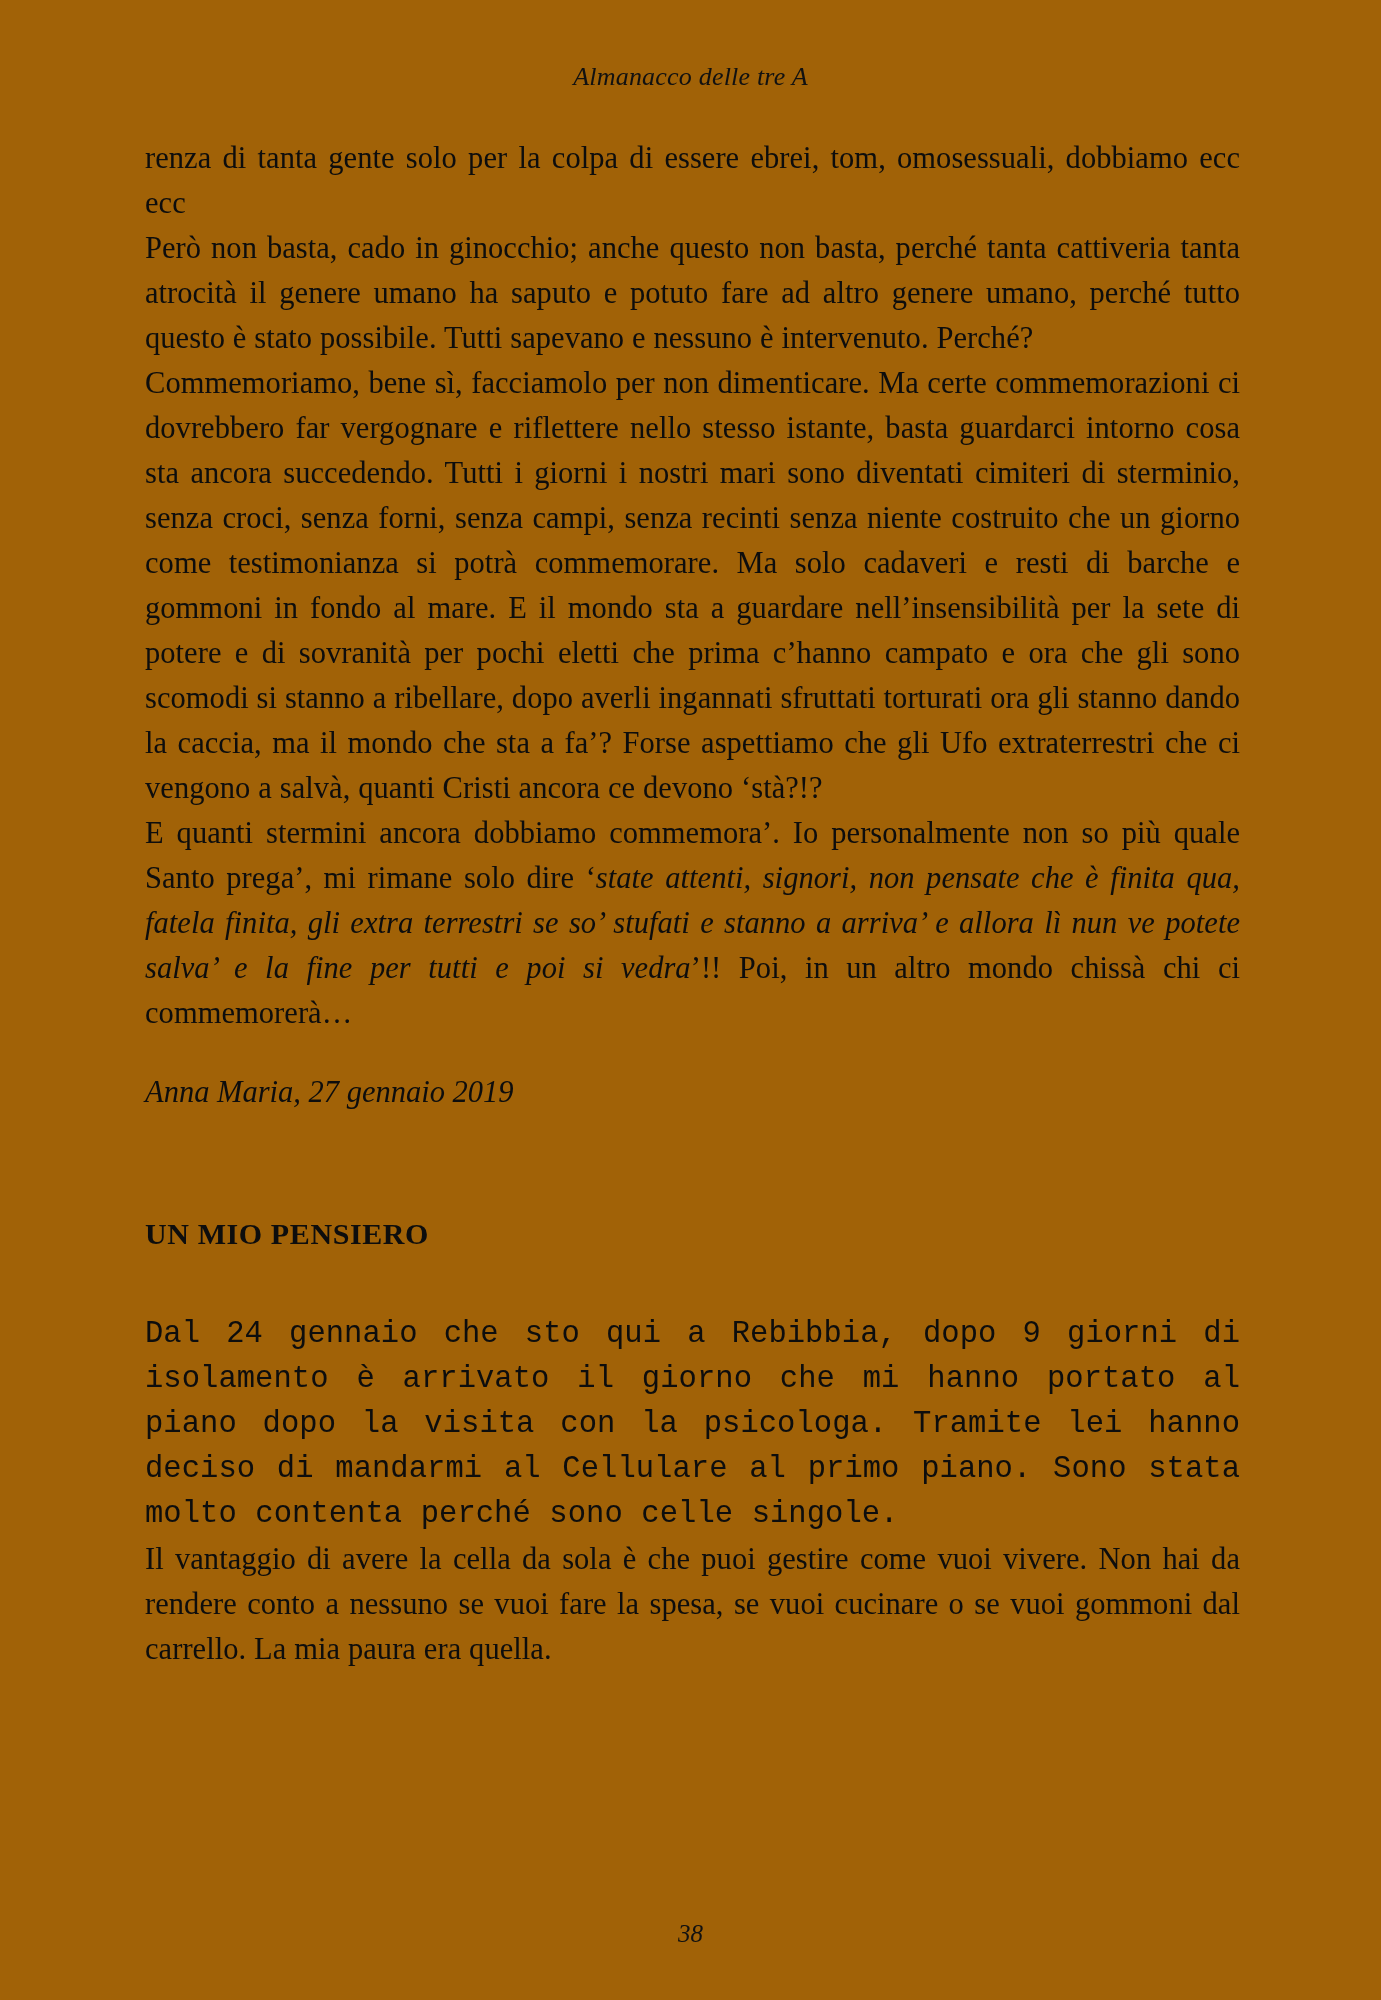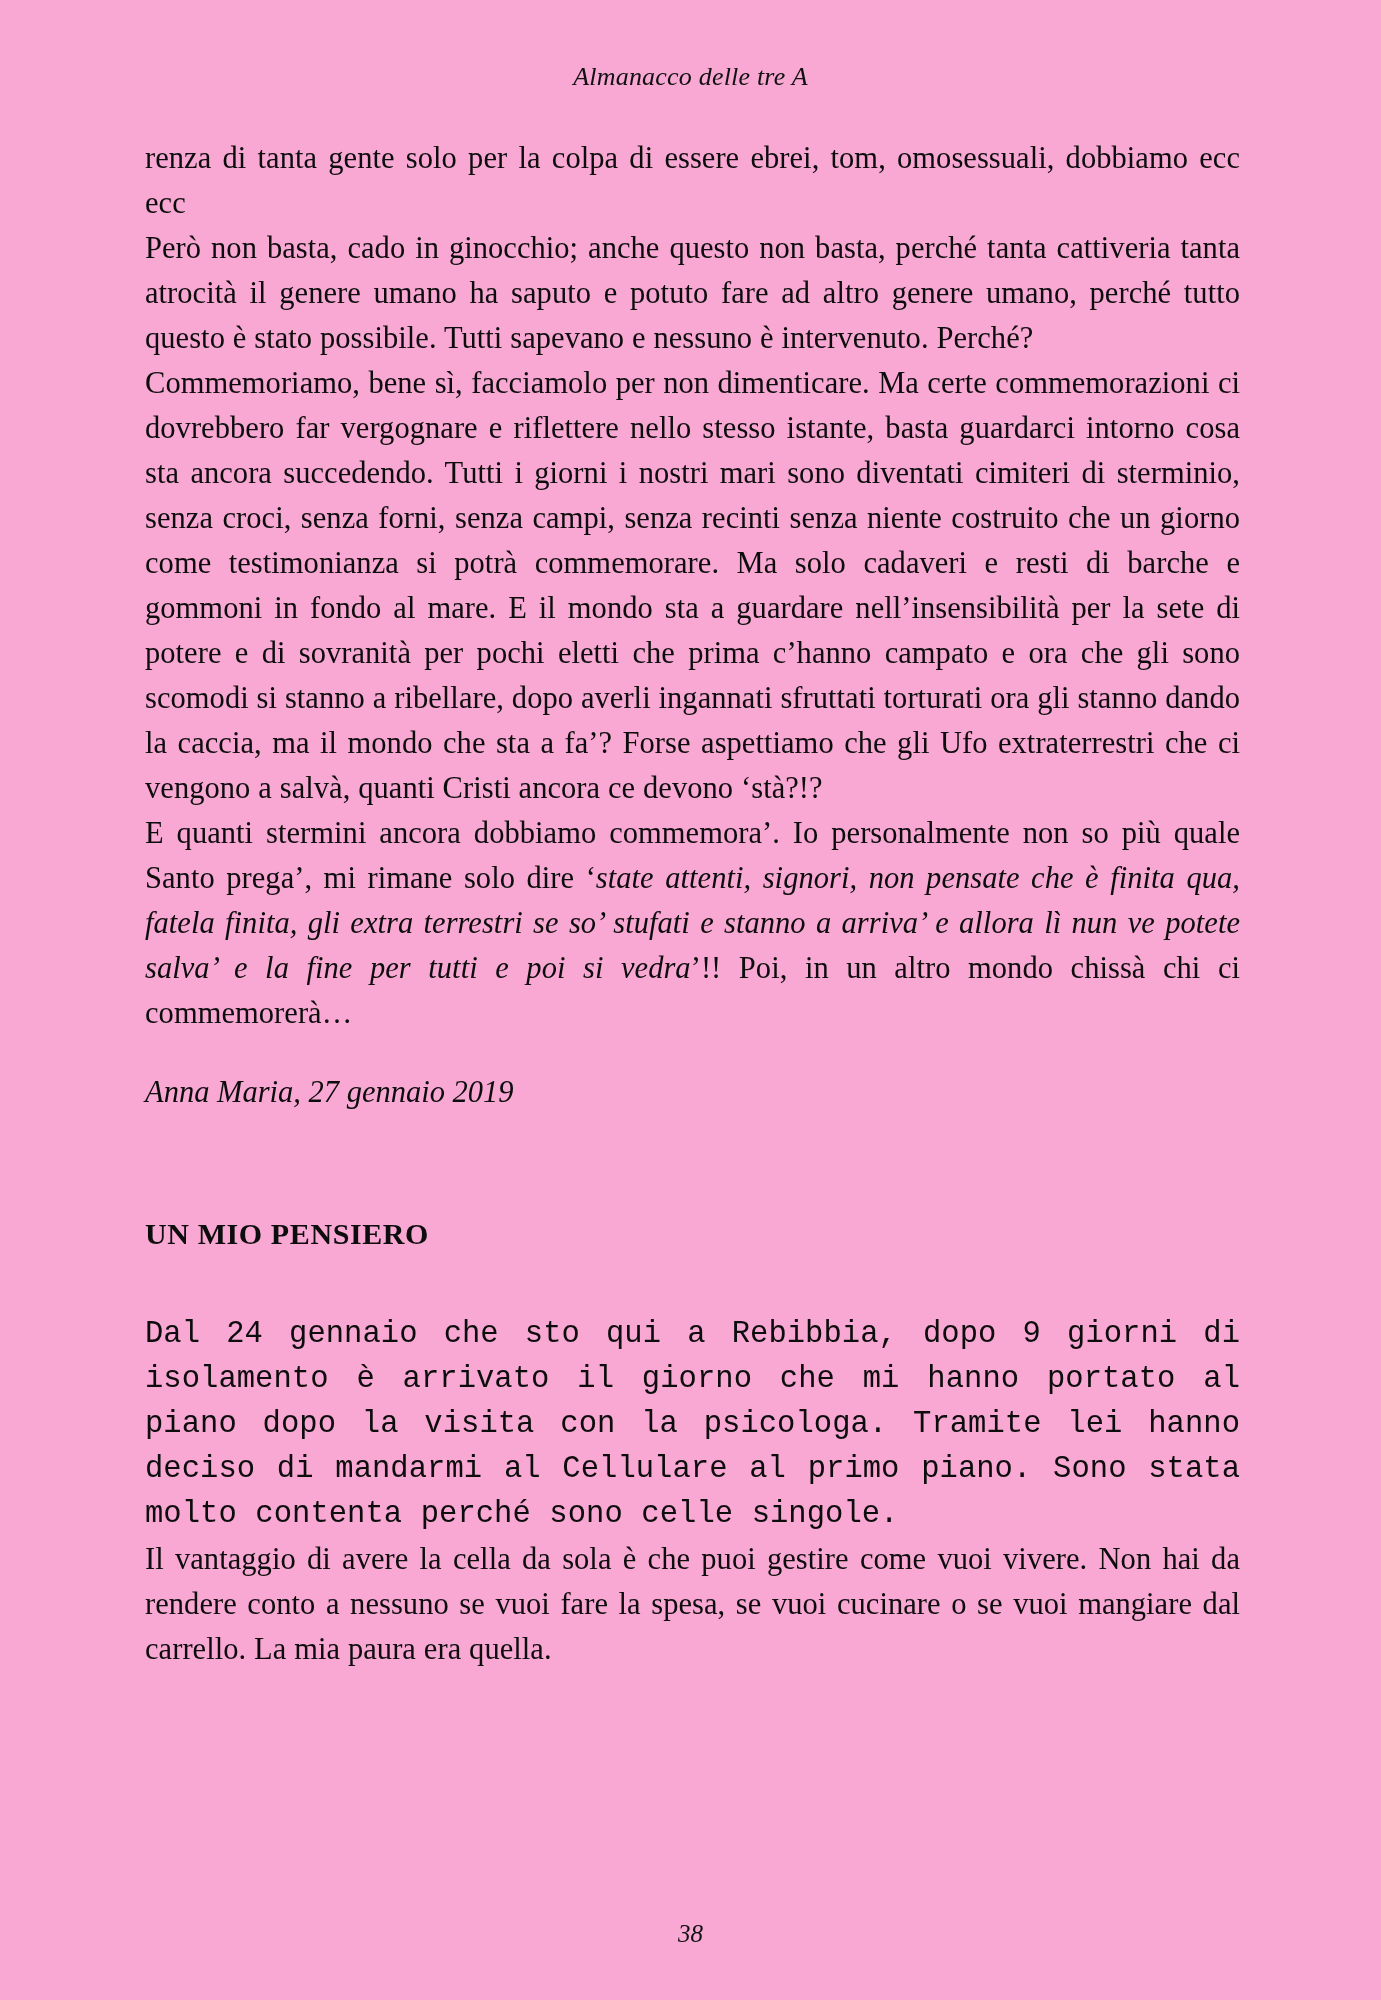--- a/index.html
+++ b/index.html
@@ -5,21 +5,21 @@
   html, body {
     margin: 0;
     padding: 0;
     background: #ffffff;
   }
 
   .page {
     position: relative;
     width: 1381px;
     height: 2000px;
-    background: #f9a8d4;
+    background: #a16207;
     margin: 0 auto;
     overflow: hidden;
     font-family: "Liberation Serif", "DejaVu Serif", serif;
     color: #0d0d0d;
     box-sizing: border-box;
   }
 
   .running-head {
     position: absolute;
     top: 62px;
@@ -105,19 +105,19 @@
     <p class="para">Commemoriamo, bene sì, facciamolo per non dimenticare. Ma certe commemorazioni ci dovrebbero far vergognare e riflettere nello stesso istante, basta guardarci intorno cosa sta ancora succedendo. Tutti i giorni i nostri mari sono diventati cimiteri di sterminio, senza croci, senza forni, senza campi, senza recinti senza niente costruito che un giorno come testimonianza si potrà commemorare. Ma solo cadaveri e resti di barche e gommoni in fondo al mare. E il mondo sta a guardare nell’insensibilità per la sete di potere e di sovranità per pochi eletti che prima c’hanno campato e ora che gli sono scomodi si stanno a ribellare, dopo averli ingannati sfruttati torturati ora gli stanno dando la caccia, ma il mondo che sta a fa’? Forse aspettiamo che gli Ufo extraterrestri che ci vengono a salvà, quanti Cristi ancora ce devono ‘stà?!?</p>
 
     <p class="para"><span>E quanti stermini ancora dobbiamo commemora’. Io personalmente non so più quale Santo prega’, mi rimane solo dire ‘</span><span class="quoted-italic">state attenti, signori, non pensate che è finita qua, fatela finita, gli extra terrestri se so’ stufati e stanno a arriva’ e allora lì nun ve potete salva’ e la fine per tutti e poi si vedra</span><span>’!!</span><span> Poi, in un altro mondo chissà chi ci commemorerà…</span></p>
 
     <p class="signature">Anna Maria, 27 gennaio 2019</p>
 
     <h2 class="section-heading">UN MIO PENSIERO</h2>
 
     <p class="para section-body">Dal 24 gennaio che sto qui a Rebibbia, dopo 9 giorni di isolamento è arrivato il giorno che mi hanno portato al piano dopo la visita con la psicologa. Tramite lei hanno deciso di mandarmi al Cellulare al primo piano. Sono stata molto contenta perché sono celle singole.</p>
 
-    <p class="para">Il vantaggio di avere la cella da sola è che puoi gestire come vuoi vivere. Non hai da rendere conto a nessuno se vuoi fare la spesa, se vuoi cucinare o se vuoi mangiare dal carrello. La mia paura era quella.</p>
+    <p class="para">Il vantaggio di avere la cella da sola è che puoi gestire come vuoi vivere. Non hai da rendere conto a nessuno se vuoi fare la spesa, se vuoi cucinare o se vuoi gommoni dal carrello. La mia paura era quella.</p>
 
   </div>
 
   <div class="folio">38</div>
 
 </div>
 
 </body></html>

